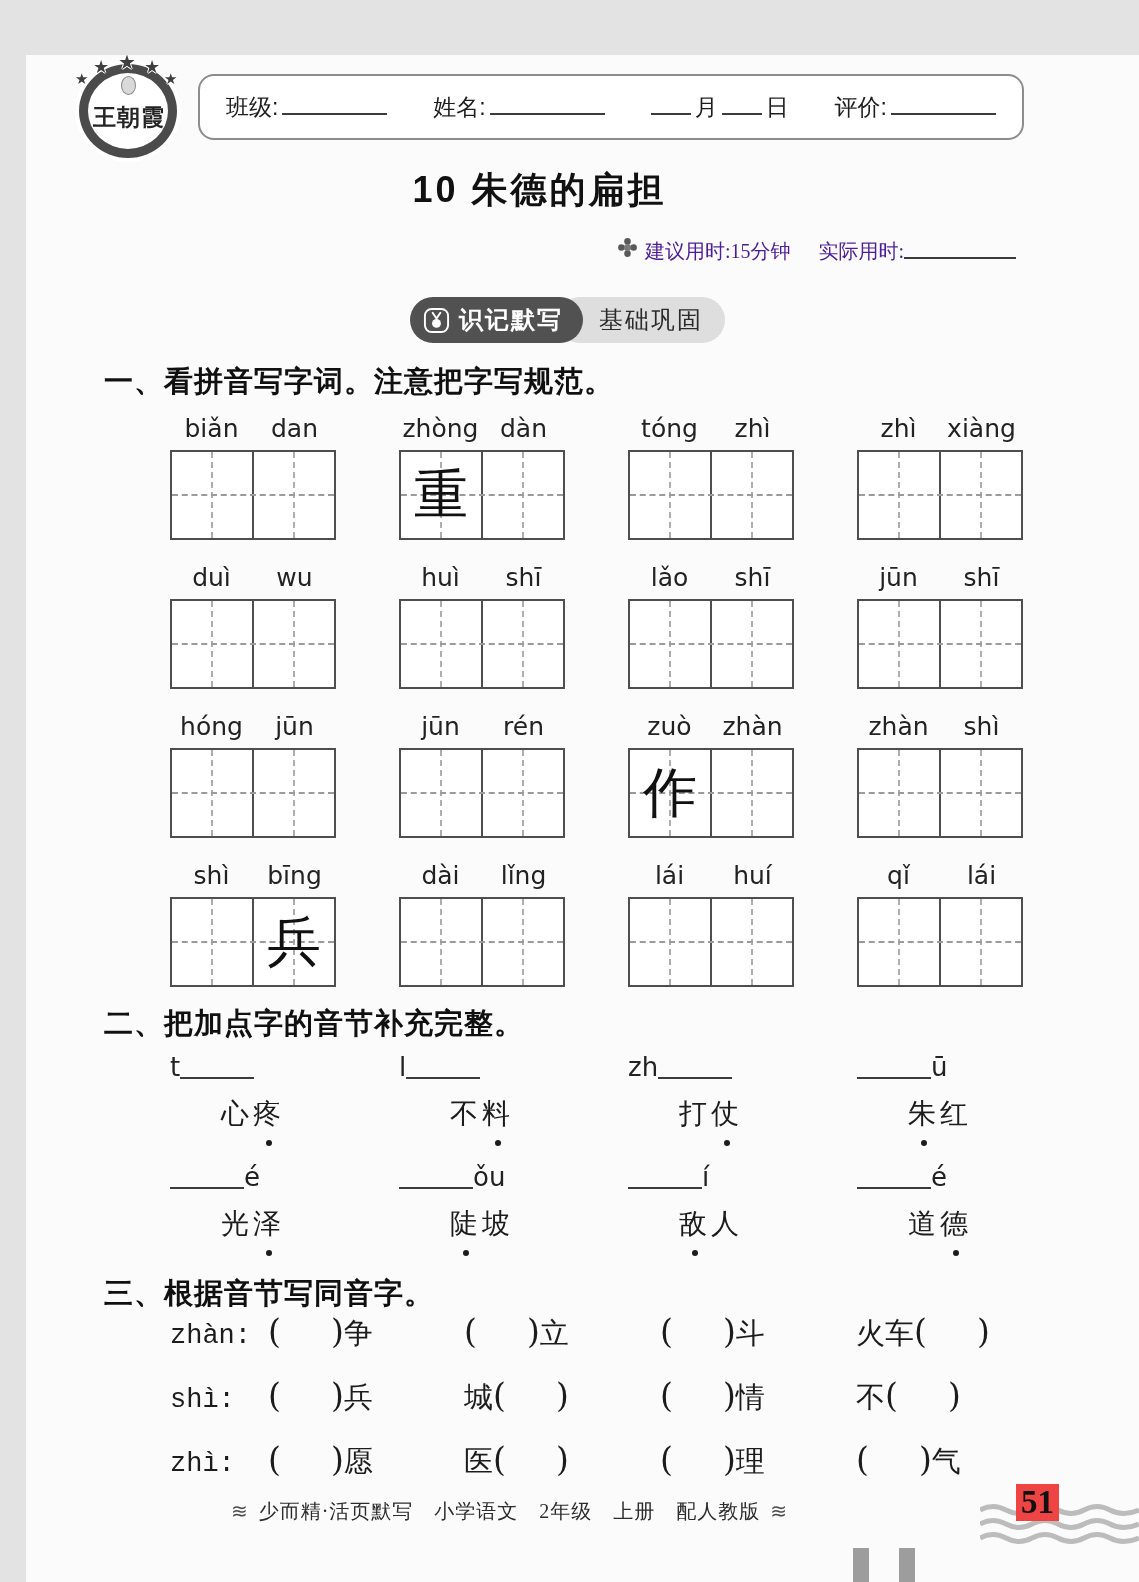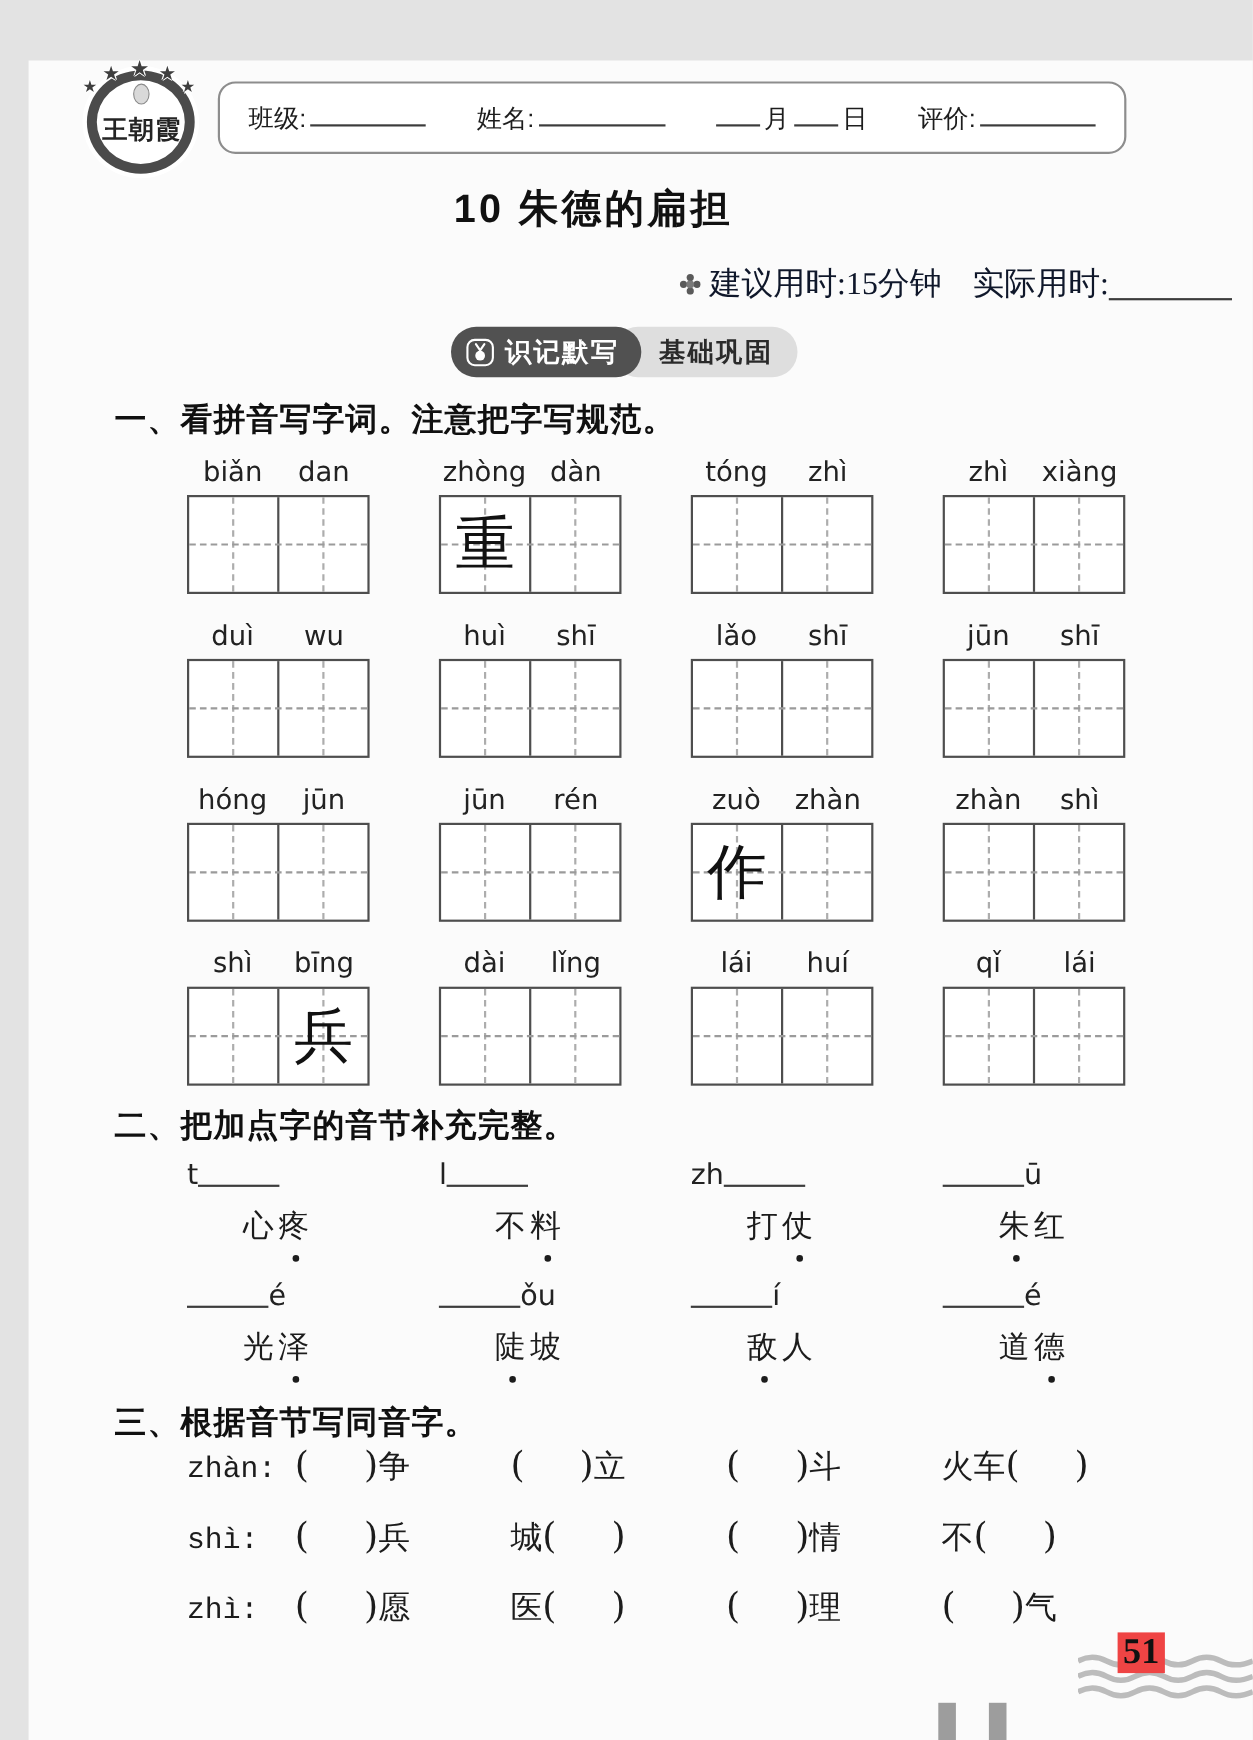--- a/index.html
+++ b/index.html
@@ -22,32 +22,32 @@
   .hbox { position:absolute; left:198px; top:74px; width:826px; height:66px; background:#fff;
           border:2px solid #8d8d8d; border-radius:16px; display:flex; align-items:center;
           justify-content:space-between; padding:0 26px; font-size:23px; color:#1d1d1d; }
   .hgroup { display:flex; align-items:baseline; gap:4px; }
   .blank { display:inline-block; border-bottom:2px solid #3c3c3c; height:1.05em; vertical-align:-3px; }
   .b105 { width:105px; } .b115 { width:115px; } .b40 { width:40px; } .b112 { width:112px; } .b74 { width:74px; }
 
   
   .title { position:absolute; left:0; right:60px; top:166px; text-align:center;
            font-size:36px; font-weight:bold; letter-spacing:3px; color:#111; }
-  .timeline { position:absolute; left:618px; top:238px; display:flex; align-items:center;
-              font-family:"Liberation Serif", serif; font-size:29px; color:#0f172a; }
+  .timeline { position:absolute; left:618px; top:238px; display:flex; align-items:flex-start;
+              font-family:"Liberation Serif", serif; font-size:20px; color:#4c1d95; }
   .timeline .gap { width:28px; }
   .flower { margin-right:8px; }
 
   
   .badge { position:absolute; left:410px; top:297px; display:flex; align-items:center; }
   .badge-dark { position:relative; z-index:2; display:flex; align-items:center; gap:9px;
                 background:#515151; color:#fff; font-size:24px; font-weight:bold;
                 padding:7px 20px 7px 13px; border-radius:25px; letter-spacing:2px; }
   .badge-light { position:relative; z-index:1; margin-left:-26px; background:#dedede; color:#2a2a2a;
-                 font-size:24px; font-weight:bold; padding:7px 22px 7px 42px; border-radius:25px; letter-spacing:2px; }
+                 font-size:24px; font-weight:normal; padding:7px 22px 7px 42px; border-radius:25px; letter-spacing:2px; }
 
   
   .sec-head { position:absolute; left:104px; font-size:29px; font-weight:bold; letter-spacing:1px; color:#101010; }
 
   
   .grid1 { position:absolute; left:170px; top:408px; display:grid;
            grid-template-columns:repeat(4,166px); column-gap:63px; row-gap:17px; }
   .plabel { display:flex; height:42px; align-items:flex-end; padding-bottom:7px; }
   .plabel span { flex:1; text-align:center; font-family:"DejaVu Sans", sans-serif; font-size:25px; color:#222; }
   .wbox { position:relative; display:flex; height:90px; background:#fff; border:2.5px solid #4e4e4e; }
@@ -447,20 +447,23 @@
 
     <div class="s3row">
       <span class="s3label">zhì:</span>
       <span class="s3item"><span></span><span class="paren">(</span><span class="pgap"></span><span class="paren">)</span><span>愿</span></span>
       <span class="s3item"><span>医</span><span class="paren">(</span><span class="pgap"></span><span class="paren">)</span><span></span></span>
       <span class="s3item"><span></span><span class="paren">(</span><span class="pgap"></span><span class="paren">)</span><span>理</span></span>
       <span class="s3item"><span></span><span class="paren">(</span><span class="pgap"></span><span class="paren">)</span><span>气</span></span>
     </div>
   </div>
 
+  <div class="footer">
+    <span class="mark">≋</span><span>少而精·活页默写　小学语文　2年级　上册　配人教版</span><span class="mark">≋</span>
+  </div>
 
   <svg class="waves" width="159" height="48" viewBox="0 0 159 48">
     <path d="M0 10 Q 13 3 26 10 T 52 10 T 78 10 T 104 10 T 130 10 T 159 10" fill="none" stroke="#bcbcbc" stroke-width="5"></path>
     <path d="M0 24 Q 13 17 26 24 T 52 24 T 78 24 T 104 24 T 130 24 T 159 24" fill="none" stroke="#bcbcbc" stroke-width="5"></path>
     <path d="M0 38 Q 13 31 26 38 T 52 38 T 78 38 T 104 38 T 130 38 T 159 38" fill="none" stroke="#bcbcbc" stroke-width="5"></path>
   </svg>
   <div class="pagenum">51</div>
 
   <div class="bbar b1"></div>
   <div class="bbar b2"></div>

